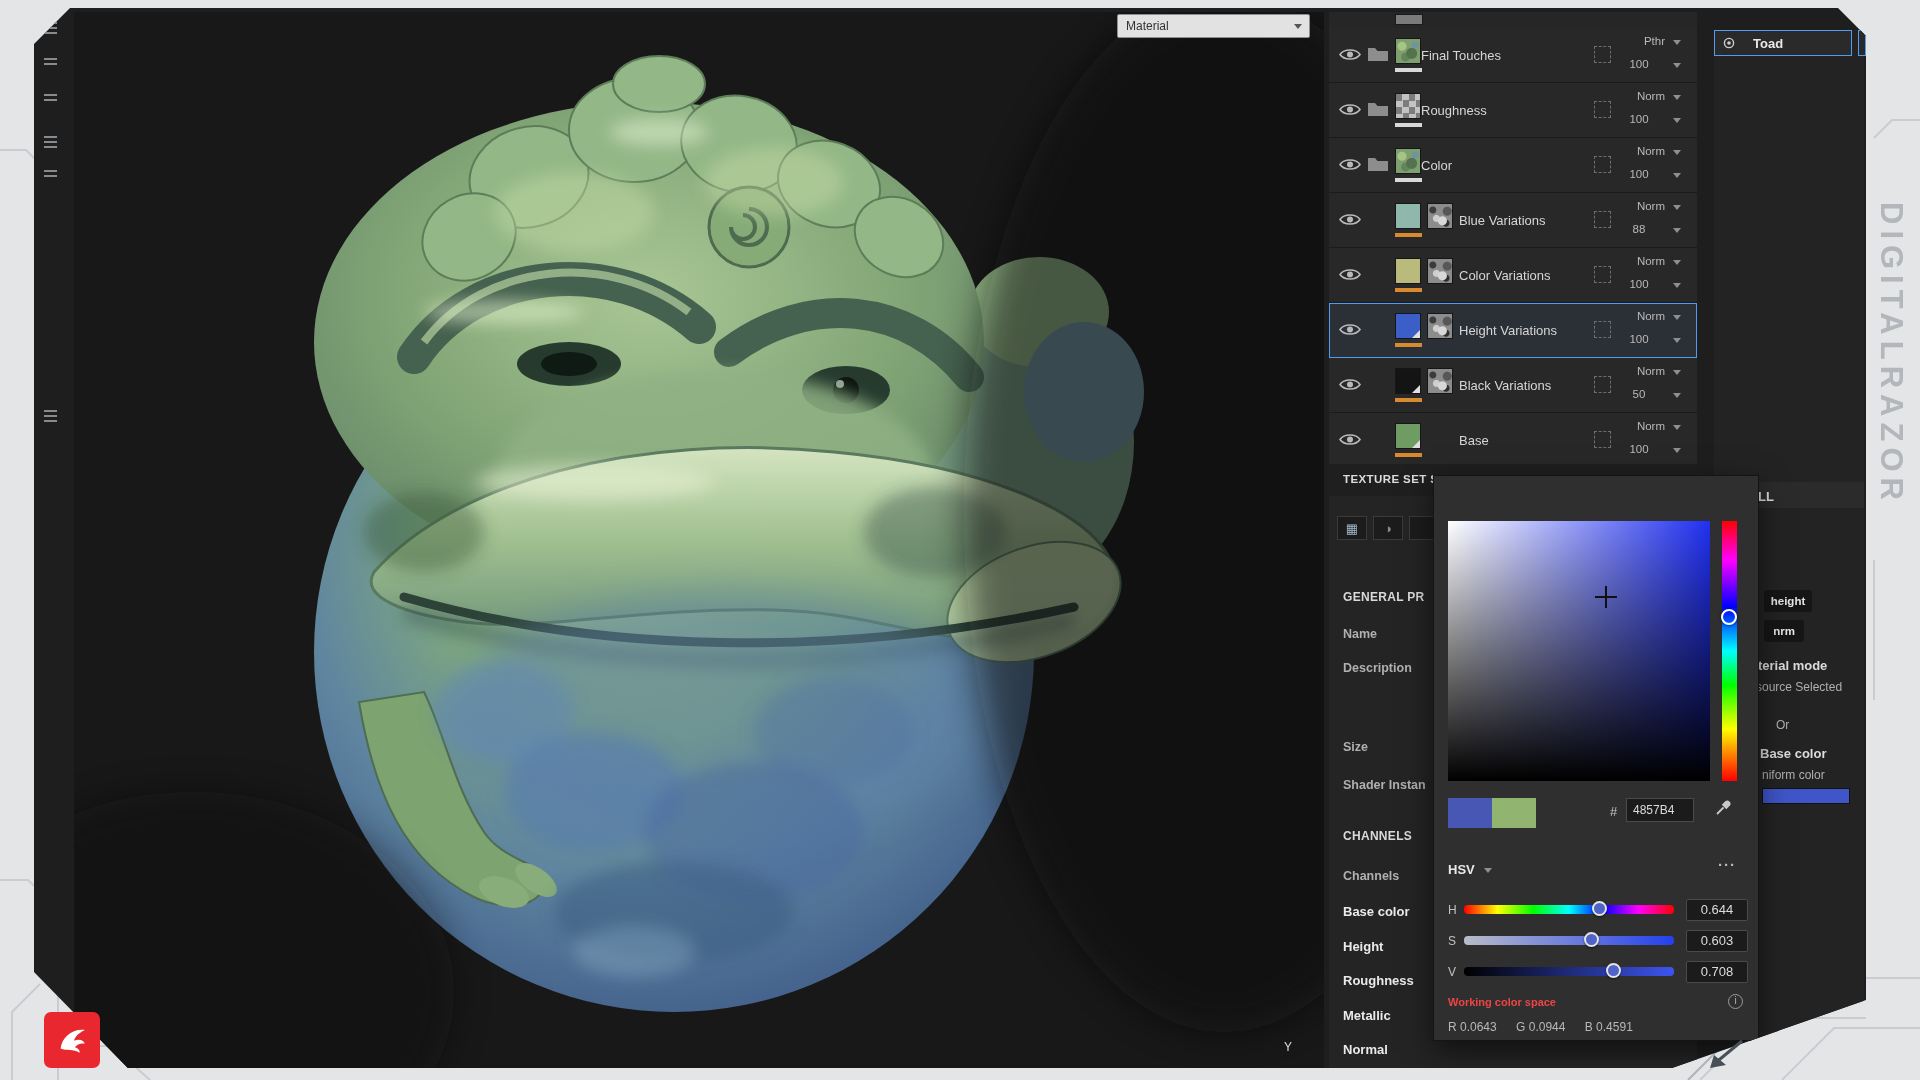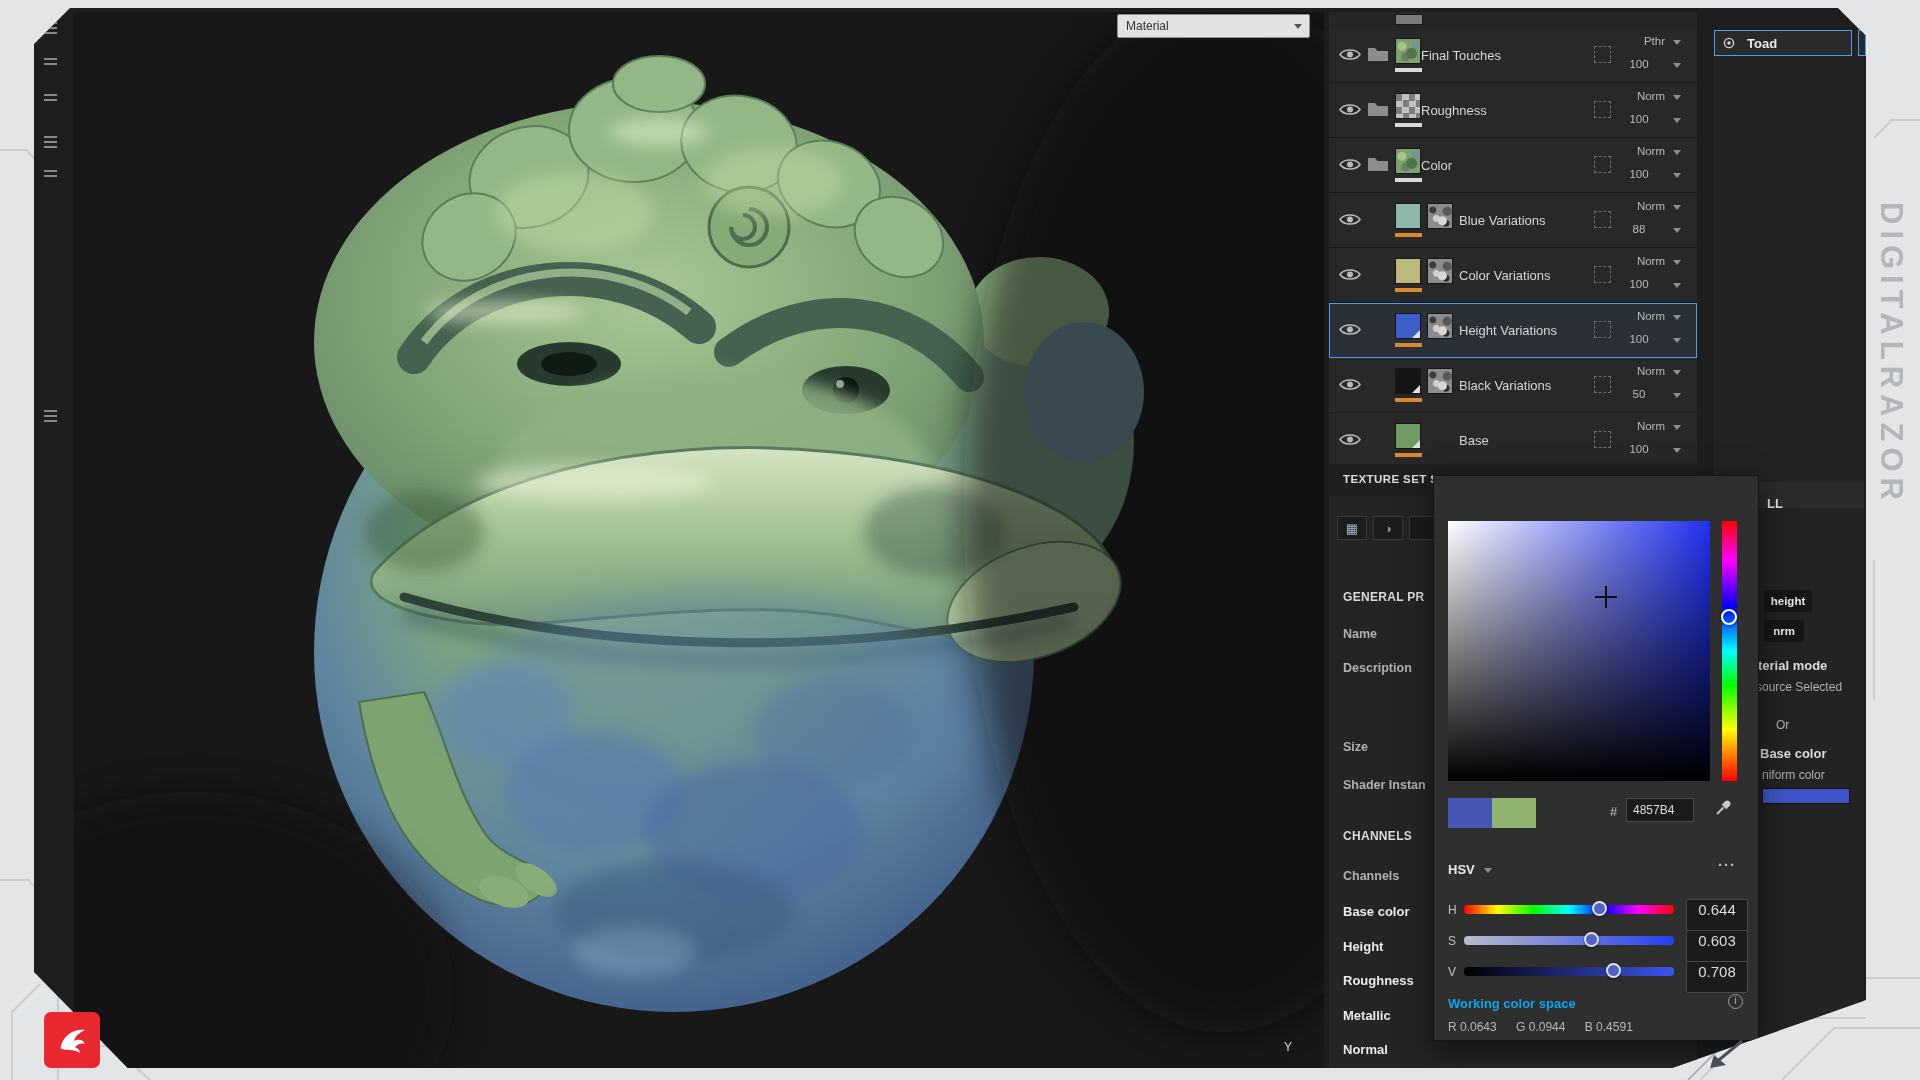--- a/index.html
+++ b/index.html
@@ -80,25 +80,25 @@
   .ts-tabs{position:absolute;left:8px;top:52px;display:flex;gap:6px;}
   .ts-tab{width:30px;height:24px;background:#1c1c1c;border:1px solid #3a3a3a;box-sizing:border-box;
     display:flex;align-items:center;justify-content:center;font-size:13px;color:#9fb6c8;}
   .ts-tab.dim{color:#8a8a8a;}
   .ts-label{position:absolute;left:14px;font-size:12.5px;color:#b0b0b0;white-space:nowrap;font-weight:bold;}
   .ts-sect{position:absolute;left:14px;font-size:12px;font-weight:bold;letter-spacing:.3px;color:#dadada;white-space:nowrap;}
   .chname{position:absolute;left:14px;font-size:13px;font-weight:bold;color:#eaeaea;white-space:nowrap;}
   
   .rpanel{position:absolute;left:1714px;top:30px;width:150px;height:1010px;z-index:5;background:#232323;}
   .rtab{position:absolute;left:0;top:0;width:138px;height:26px;background:#2a2a2a;
-    border:1px solid #4e9df0;box-sizing:border-box;display:flex;align-items:center;gap:12px;padding-left:8px;}
+    border:1px solid #4e9df0;box-sizing:border-box;display:flex;align-items:center;gap:18px;padding-left:8px;}
   .rtab span{font-size:13px;font-weight:bold;color:#e8e8e8;}
   .tab-sliver{position:absolute;left:144px;top:0;width:8px;height:26px;border:1px solid #4e9df0;box-sizing:border-box;background:#2a2a2a;}
   .rhead{position:absolute;left:0;top:452px;width:150px;height:26px;background:#2b2b2b;}
-  .rhead span{position:absolute;left:44px;top:14px;font-size:13px;font-weight:bold;color:#dedede;margin-left:9px;}
+  .rhead span{position:absolute;left:44px;top:7px;font-size:13px;font-weight:bold;color:#dedede;}
   .rbtn{position:absolute;background:#161616;border-radius:3px;color:#e6e6e6;
     font-size:11.5px;font-weight:bold;text-align:center;line-height:22px;height:22px;}
   .rfrag-b{position:absolute;font-size:13px;font-weight:bold;color:#dcdcdc;white-space:nowrap;}
   .rfrag{position:absolute;font-size:12px;color:#b0b0b0;white-space:nowrap;}
   .rswatch{position:absolute;left:48px;top:758px;width:88px;height:16px;border:1px solid #111;box-sizing:border-box;}
   
   .dialog{position:absolute;left:1433px;top:475px;width:326px;height:566px;z-index:60;
     background:#2f2f2f;border:1px solid #141414;box-sizing:border-box;box-shadow:0 10px 28px rgba(0,0,0,.55);}
   .dlg-title{position:absolute;left:0;top:0;width:100%;height:30px;background:#f4f4f4;}
   .dlg-title>span:first-child{position:absolute;left:10px;top:7px;font-size:13px;color:#1c1c1c;}
@@ -124,23 +124,23 @@
   .mode .chev{left:36px;top:6px;position:absolute;}
   .menu{position:absolute;left:284px;top:380px;font-size:15px;font-weight:bold;color:#bbb;letter-spacing:1px;}
   .srow{position:absolute;left:14px;width:302px;height:22px;}
   .slbl{position:absolute;left:0;top:2px;font-size:12px;color:#c0c0c0;}
   .strack{position:absolute;left:16px;top:4px;width:210px;height:9px;border-radius:4px;}
   .strack.h{background:linear-gradient(to right,#f00,#ff0 16%,#0f0 33%,#0ff 50%,#00f 66%,#f0f 83%,#f00);}
   .strack.s{background:linear-gradient(to right,#b9bcc8,#2440ee);}
   .strack.v{background:linear-gradient(to right,#000,#3d55f0);}
   .shandle{position:absolute;top:-4px;width:15px;height:15px;border-radius:50%;background:#4f63c8;
     border:2px solid #e4e4e4;box-sizing:border-box;box-shadow:0 1px 2px rgba(0,0,0,.6);}
-  .sval{position:absolute;left:238px;top:-2px;width:62px;height:32px;background:#1b1b1b;border:1px solid #4a4a4a;
-    box-sizing:border-box;border-radius:2px;color:#dcdcdc;font-size:15px;text-align:center;line-height:20px;}
-  .wcs{position:absolute;left:14px;top:520px;font-size:13px;font-weight:bold;color:#0ea5e9;}
+  .sval{position:absolute;left:238px;top:-2px;width:62px;height:22px;background:#1b1b1b;border:1px solid #4a4a4a;
+    box-sizing:border-box;border-radius:2px;color:#dcdcdc;font-size:13px;text-align:center;line-height:20px;}
+  .wcs{position:absolute;left:14px;top:520px;font-size:11px;font-weight:bold;color:#ef4444;}
   .info{position:absolute;left:294px;top:518px;width:15px;height:15px;border:1.4px solid #9a9a9a;border-radius:50%;
     box-sizing:border-box;color:#b5b5b5;font-size:10px;text-align:center;line-height:12px;}
   .rgbline{position:absolute;left:14px;top:544px;font-size:12px;color:#b8b8b8;}
   .rgbline span{margin-right:16px;}
 </style>
 </head>
 <body>
 
 <svg class="deco-svg" width="1920" height="1080">
   <g fill="none" stroke="#c9ccd1" stroke-width="2">

